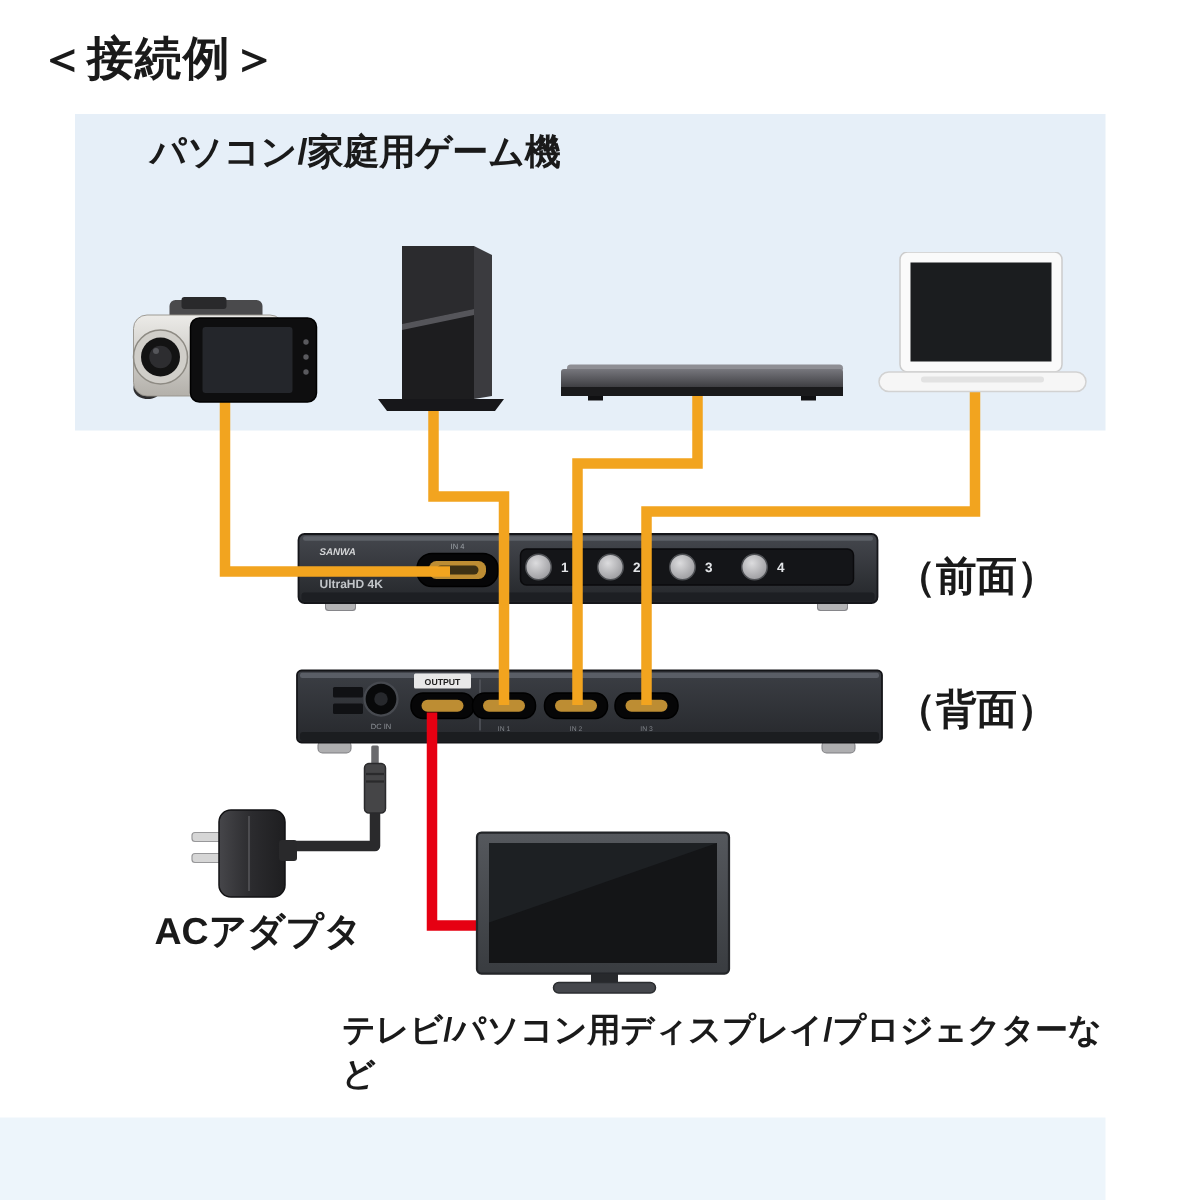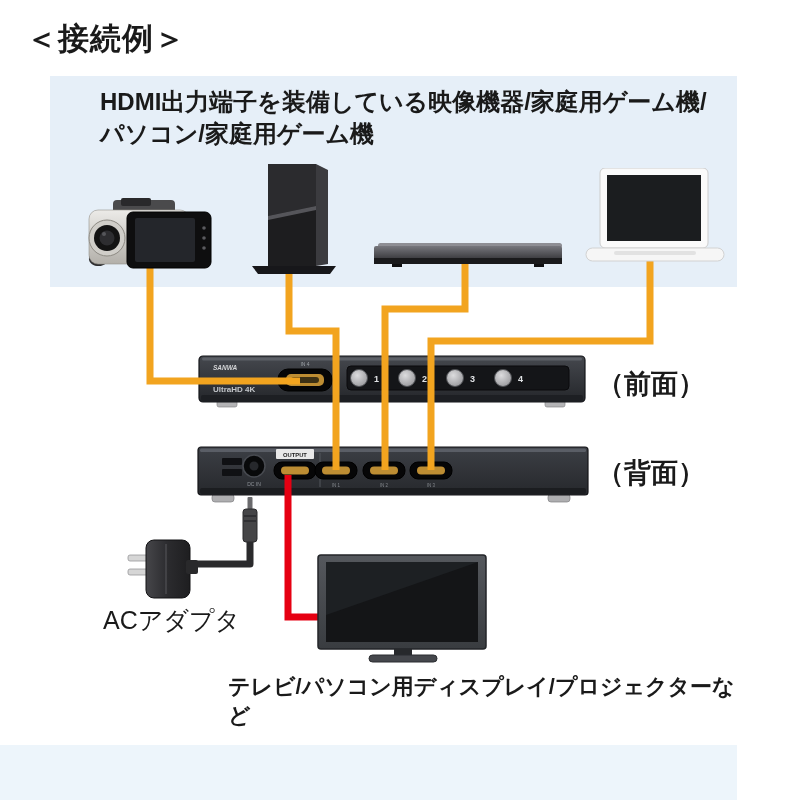--- a/index.html
+++ b/index.html
@@ -12,36 +12,35 @@
   .abs { position:absolute; }
   .ttl { left:26px; top:18px; font-size:31px; font-weight:bold; letter-spacing:1px; z-index:30; }
   .src-box { left:50px; top:76px; width:703px; height:211px; background:#e6eff8; z-index:1; }
   .src-text { left:100px; top:86px; font-size:24px; line-height:32px; font-weight:bold; z-index:6; }
   .dev { z-index:25; }
   .panel { z-index:10; }
   .cables { left:0; top:0; width:800px; height:800px; z-index:20; pointer-events:none; }
   .side-label { font-size:27px; font-weight:bold; z-index:30; }
   .front-label { left:597px; top:366px; }
   .rear-label  { left:597px; top:455px;text-align:right; }
-  .ac-label { left:103px; top:604px; font-size:25px; font-weight:normal; z-index:30; }
+  .ac-label { left:103px; top:604px; font-size:25px; font-weight:bold; z-index:30; }
   .sink-text { left:228px; top:672px; font-size:22px; line-height:29px; font-weight:bold; z-index:30; }
   .note-band { left:0; top:745px; width:800px; height:55px; background:#edf5fb; z-index:2; }
   .note { left:27px; top:757px; font-size:25px; font-weight:bold; color:#2499d6; z-index:30; white-space:nowrap; }
   svg text { font-family:"Liberation Sans","DejaVu Sans",sans-serif; }
 </style>
 </head>
 <body>
 
 <div id="stage">
 
   <div class="abs ttl">＜接続例＞</div>
 
   <div class="abs src-box"></div>
   <div class="abs src-text">
-    <div>HDMI出力端子を装備している映像機器/家庭用ゲーム機/</div>
     <div>パソコン/家庭用ゲーム機</div>
   </div>
 
   <svg class="abs dev" style="left:83px; top:198px;" width="132" height="74" viewBox="0 0 132 74">
     <defs>
       <linearGradient id="camGrad" x1="0" y1="0" x2="0" y2="1">
         <stop offset="0" stop-color="#ecebe8"></stop>
           <stop offset="1" stop-color="#b3b0aa"></stop>
       </linearGradient>
     </defs>

